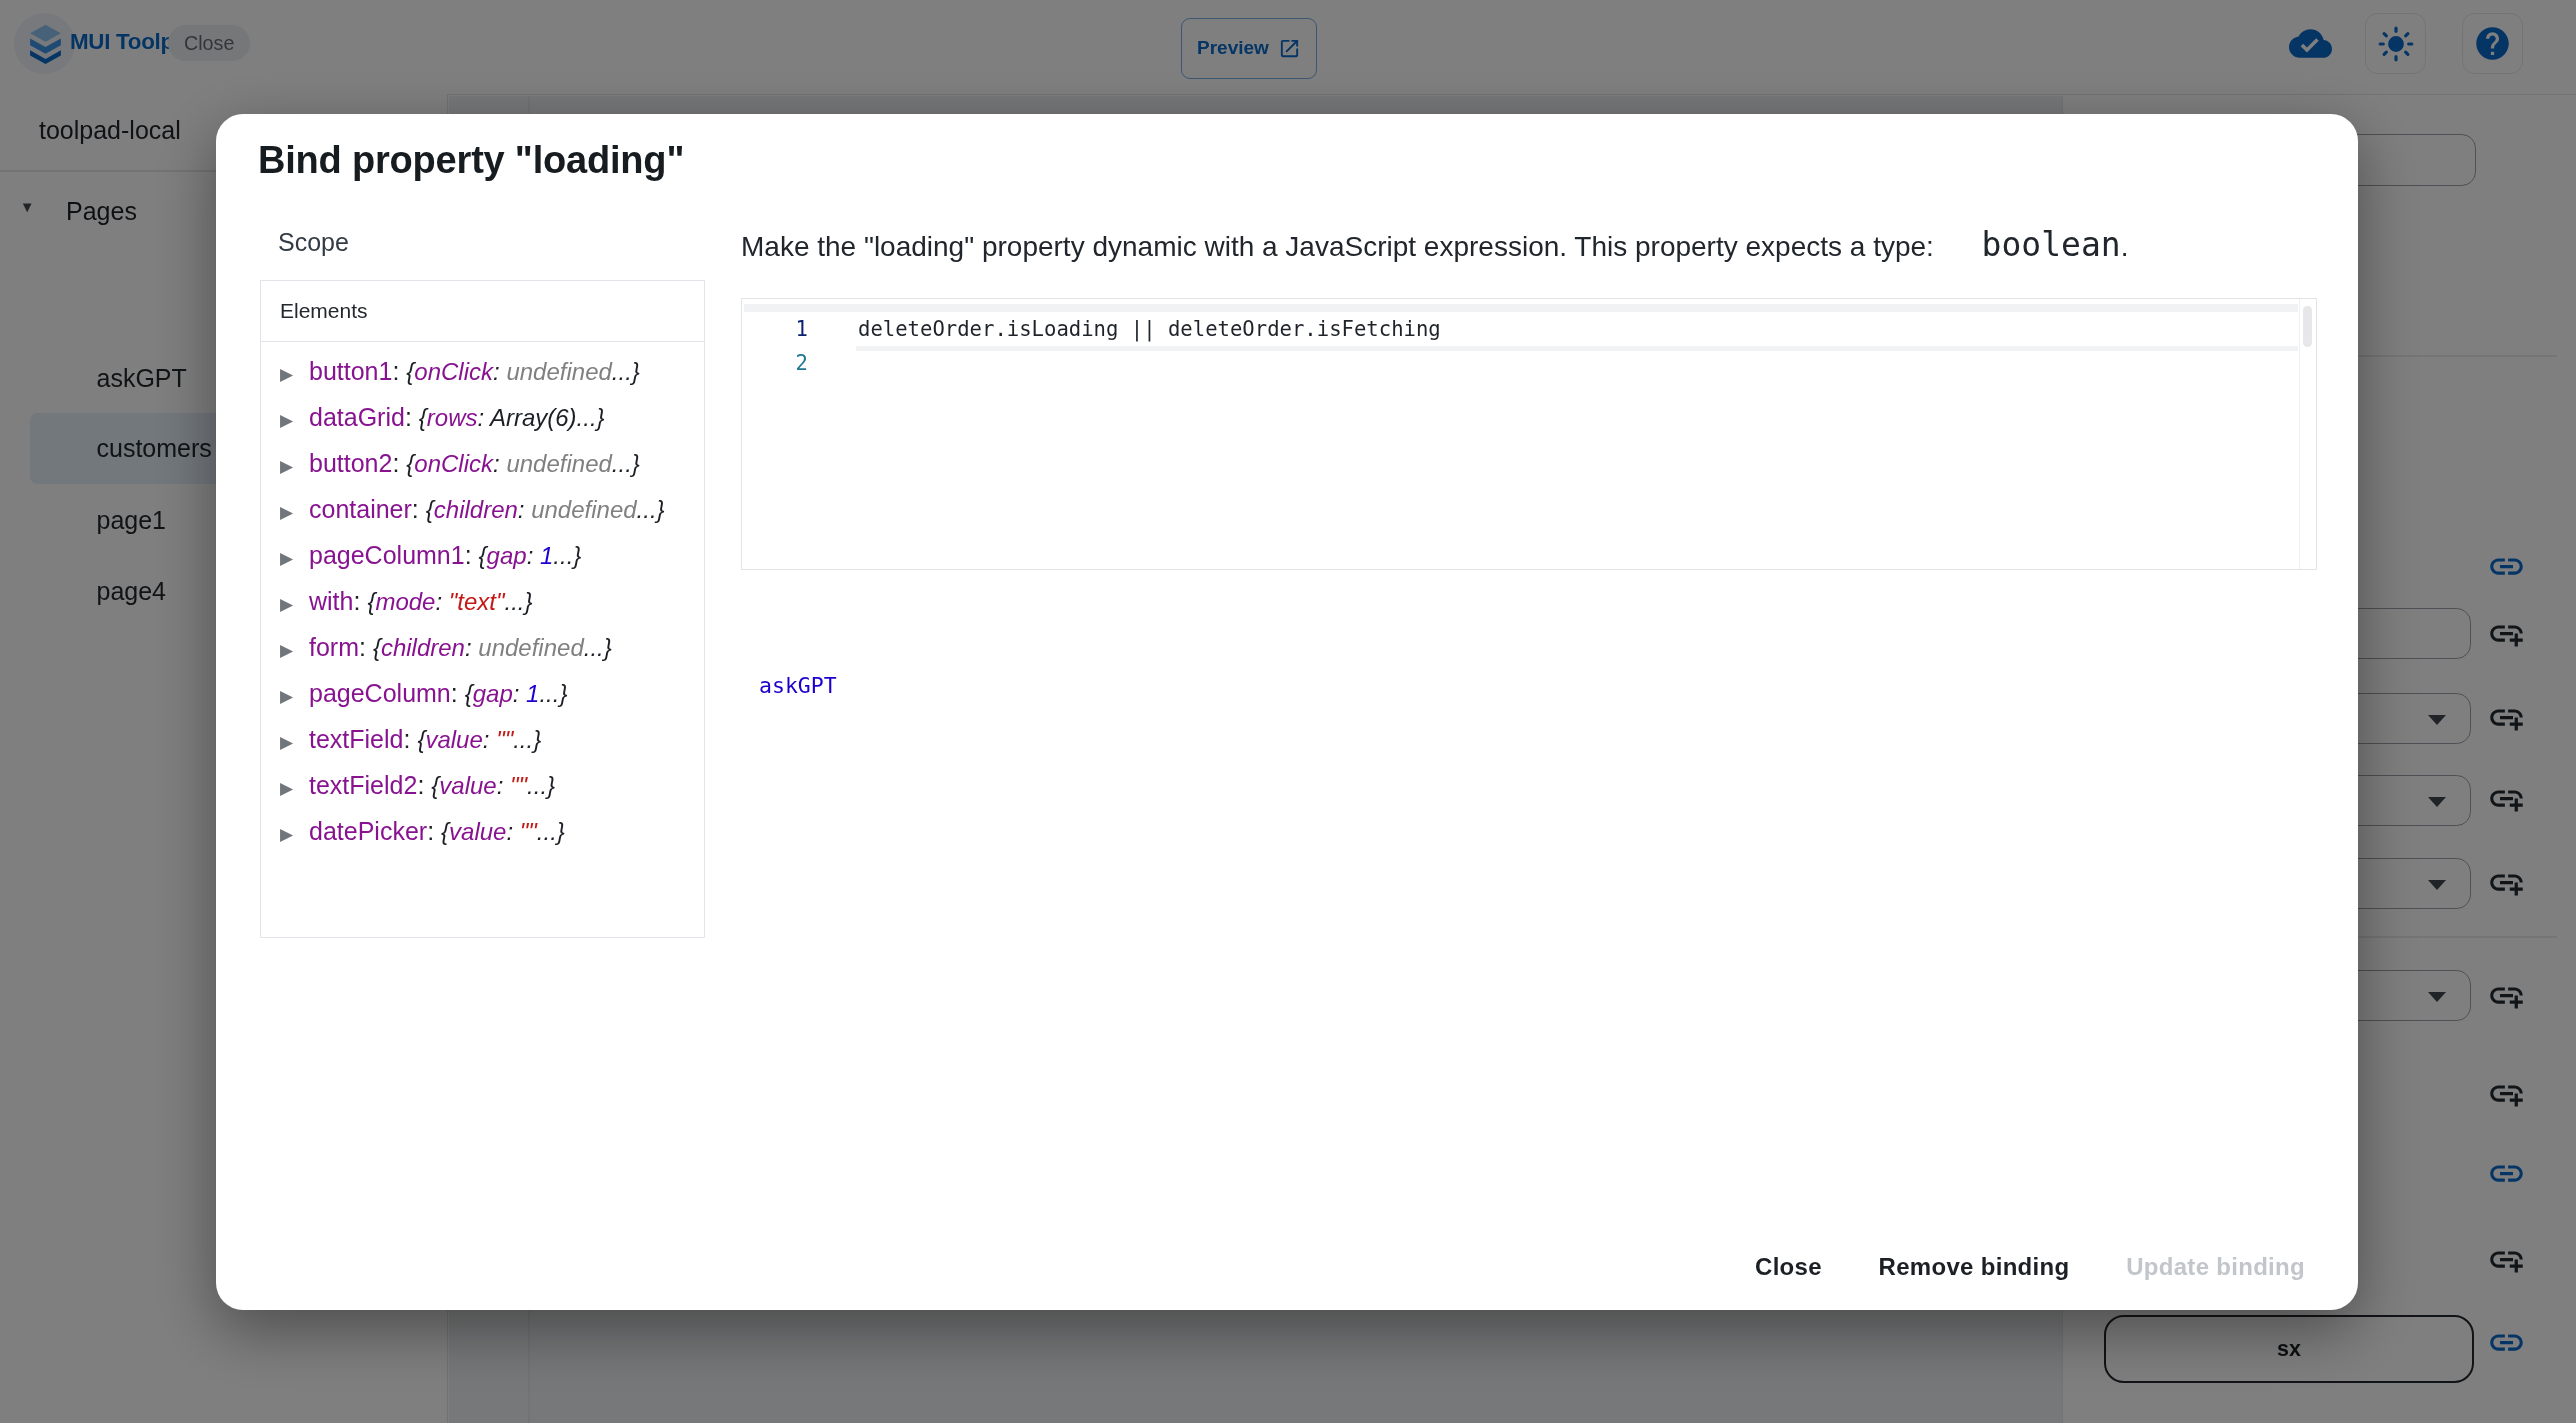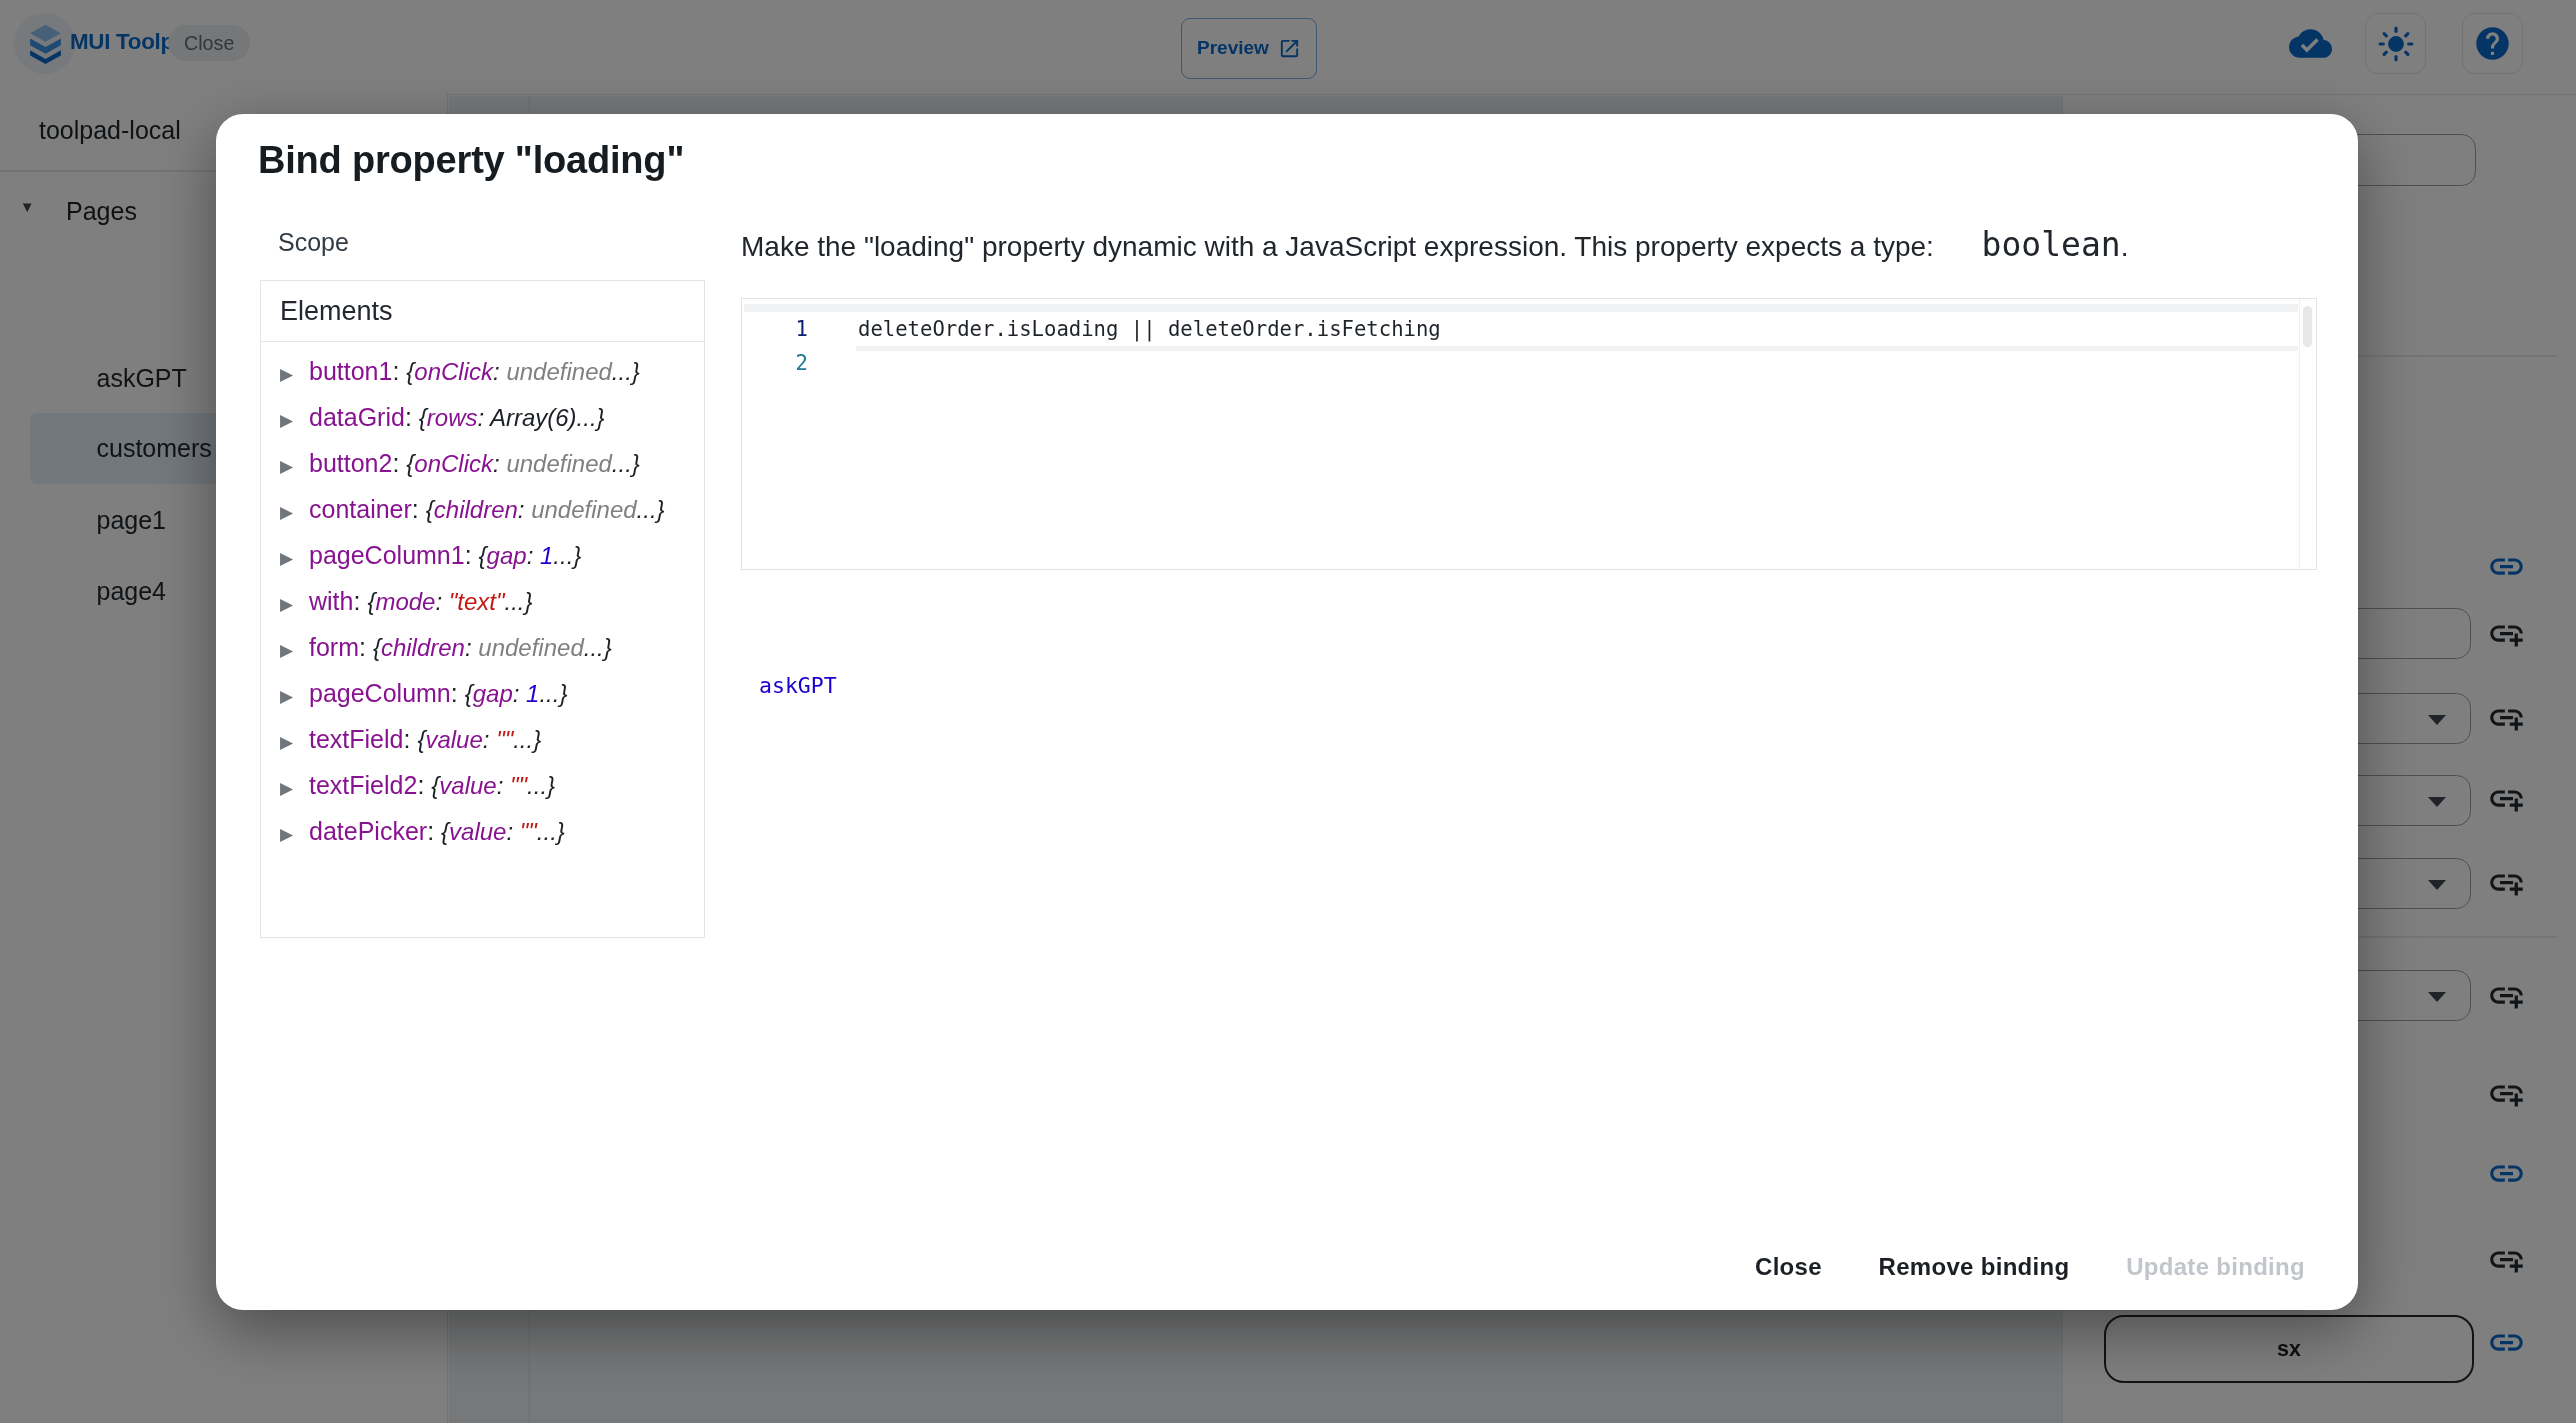--- a/index.html
+++ b/index.html
@@ -43,21 +43,21 @@
     display:flex;align-items:center;justify-content:center;font-size:21.5px;font-weight:700;color:#1c2025;background:#fff;}
 
   
   #overlay{left:0;top:0;width:2576px;height:1424px;background:rgba(0,0,0,0.5);z-index:10;}
   #dialog{left:216px;top:114px;width:2142px;height:1196px;background:#fff;border-radius:27px;z-index:20;
     box-shadow:0 19.7px 63px rgba(0,0,0,0.4);}
   #dlg-title{left:42px;top:25px;font-size:38px;font-weight:600;color:#171c20;letter-spacing:-0.2px;}
   #scope-label{left:62px;top:114px;font-size:25px;font-weight:500;color:#333c44;}
 
   #elements-panel{left:44px;top:166px;width:445px;height:658px;border:1.8px solid #e1e4e8;box-sizing:border-box;overflow:hidden;background:#fff;}
-  #elements-header{height:61px;display:flex;align-items:center;padding-left:19px;font-size:27px;color:#23282e;border-bottom:1.8px solid #e1e4e8;box-sizing:border-box;}
+  #elements-header{height:61px;display:flex;align-items:center;padding-left:19px;font-size:21px;color:#23282e;border-bottom:1.8px solid #e1e4e8;box-sizing:border-box;}
   #tree{padding:8px 18px 0 19px;}
   .titem{line-height:43px;font-size:25px;cursor:default;}
   .tri{display:inline-block;width:29px;font-size:17px;color:#70767c;}
   .tname{color:#881391;}
   .tcolon{color:#1c2025;}
   .tprev{white-space:nowrap;font-style:italic;font-size:24px;}
   .seg-p{color:#1c2025;}  .seg-k{color:#881391;margin-top:48px;}  .seg-u{color:#808080;}
   .seg-n{color:#1c00cf;}  .seg-s{color:#c41a16;}  .seg-d{color:#1c2025;}
 
   #dlg-desc{left:525px;top:114px;width:1610px;font-size:28px;color:#20262c;line-height:34px;}

